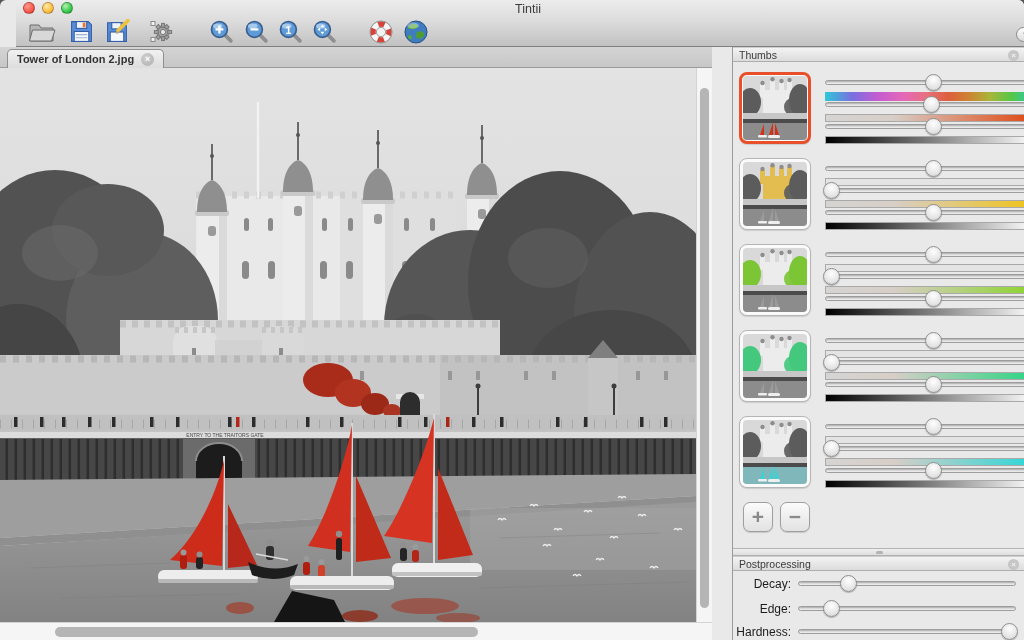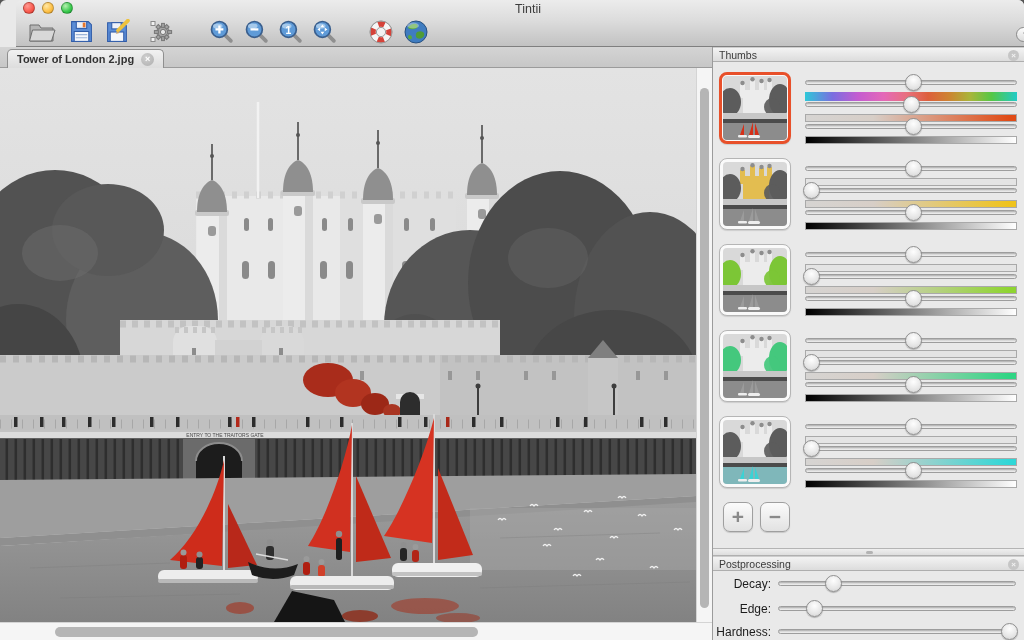--- a/index.html
+++ b/index.html
@@ -18,21 +18,21 @@
   .tl.green{background:radial-gradient(circle at 35% 30%,#b6f0b0,#38c94c 60%,#1ea339);}
   .win-title{position:absolute;top:2px;left:0;right:0;text-align:center;font-size:12.5px;color:#3c3c3c;}
   .toolbar{position:absolute;top:16px;left:0;right:0;height:31px;display:flex;align-items:center;padding-left:10px;}
   .tbtn{width:31px;height:29px;display:flex;align-items:center;justify-content:center;background:none;border:none;padding:0;}
   .tbtn svg{display:block;}
   .help-btn{position:absolute;top:27px;right:9px;width:15px;height:15px;border-radius:50%;
     background:linear-gradient(#fdfdfd,#dcdcdc);border:1px solid #8a8a8a;color:#444;
     font-size:10px;font-weight:bold;text-align:center;line-height:13px;}
 
   
-  .content{position:absolute;top:47px;left:0;width:1024px;height:593px;display:flex;}
+  .content{position:absolute;top:47px;left:0;width:1024px;height:593px;display:flex;gap:20px;}
   .doc-area{width:712px;height:593px;background:#fff;position:relative;}
 
   
   .tabbar{height:21px;background:linear-gradient(#d4d4d4,#c7c7c7);border-bottom:1px solid #9b9b9b;position:relative;}
   .tab{position:absolute;left:7px;top:2px;height:19px;display:flex;align-items:center;gap:7px;padding:0 9px;
     background:linear-gradient(#f1f1f1,#ddd);border:1px solid #8f8f8f;border-bottom:none;border-radius:5px 5px 0 0;
     font-size:11px;font-weight:bold;color:#333;}
   .tab-close{width:13px;height:13px;border-radius:50%;background:radial-gradient(circle at 40% 35%,#cfcfcf,#aeaeae);
     color:#fff;font-size:9px;line-height:13px;text-align:center;font-weight:bold;}
 

